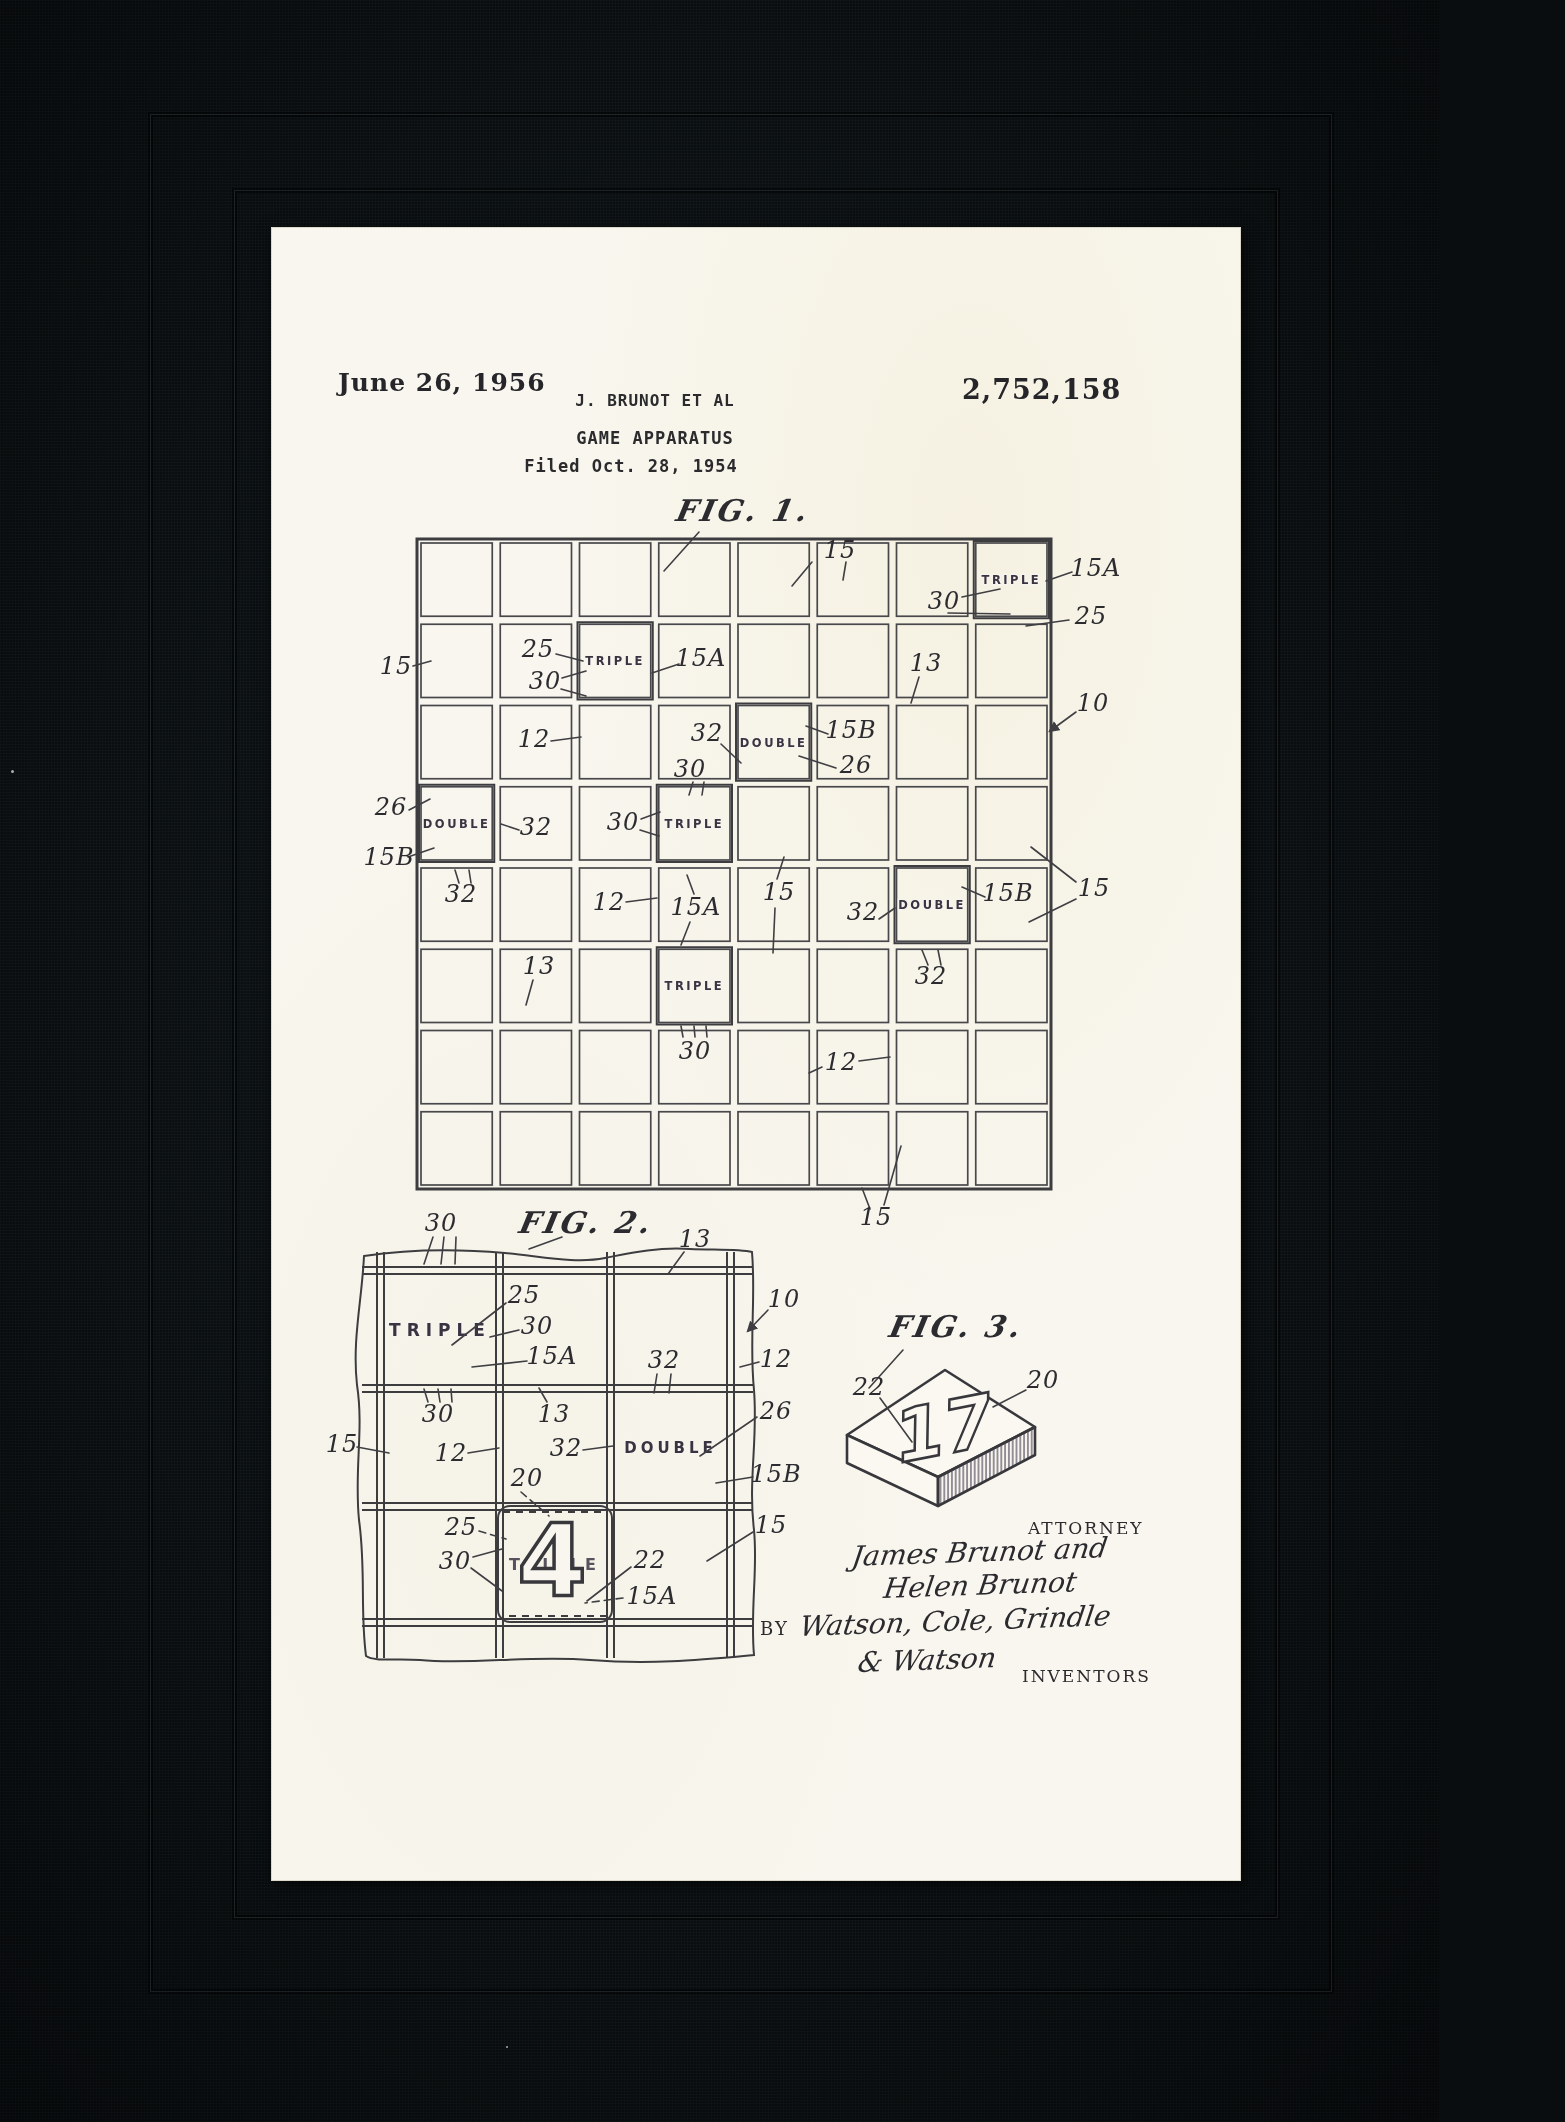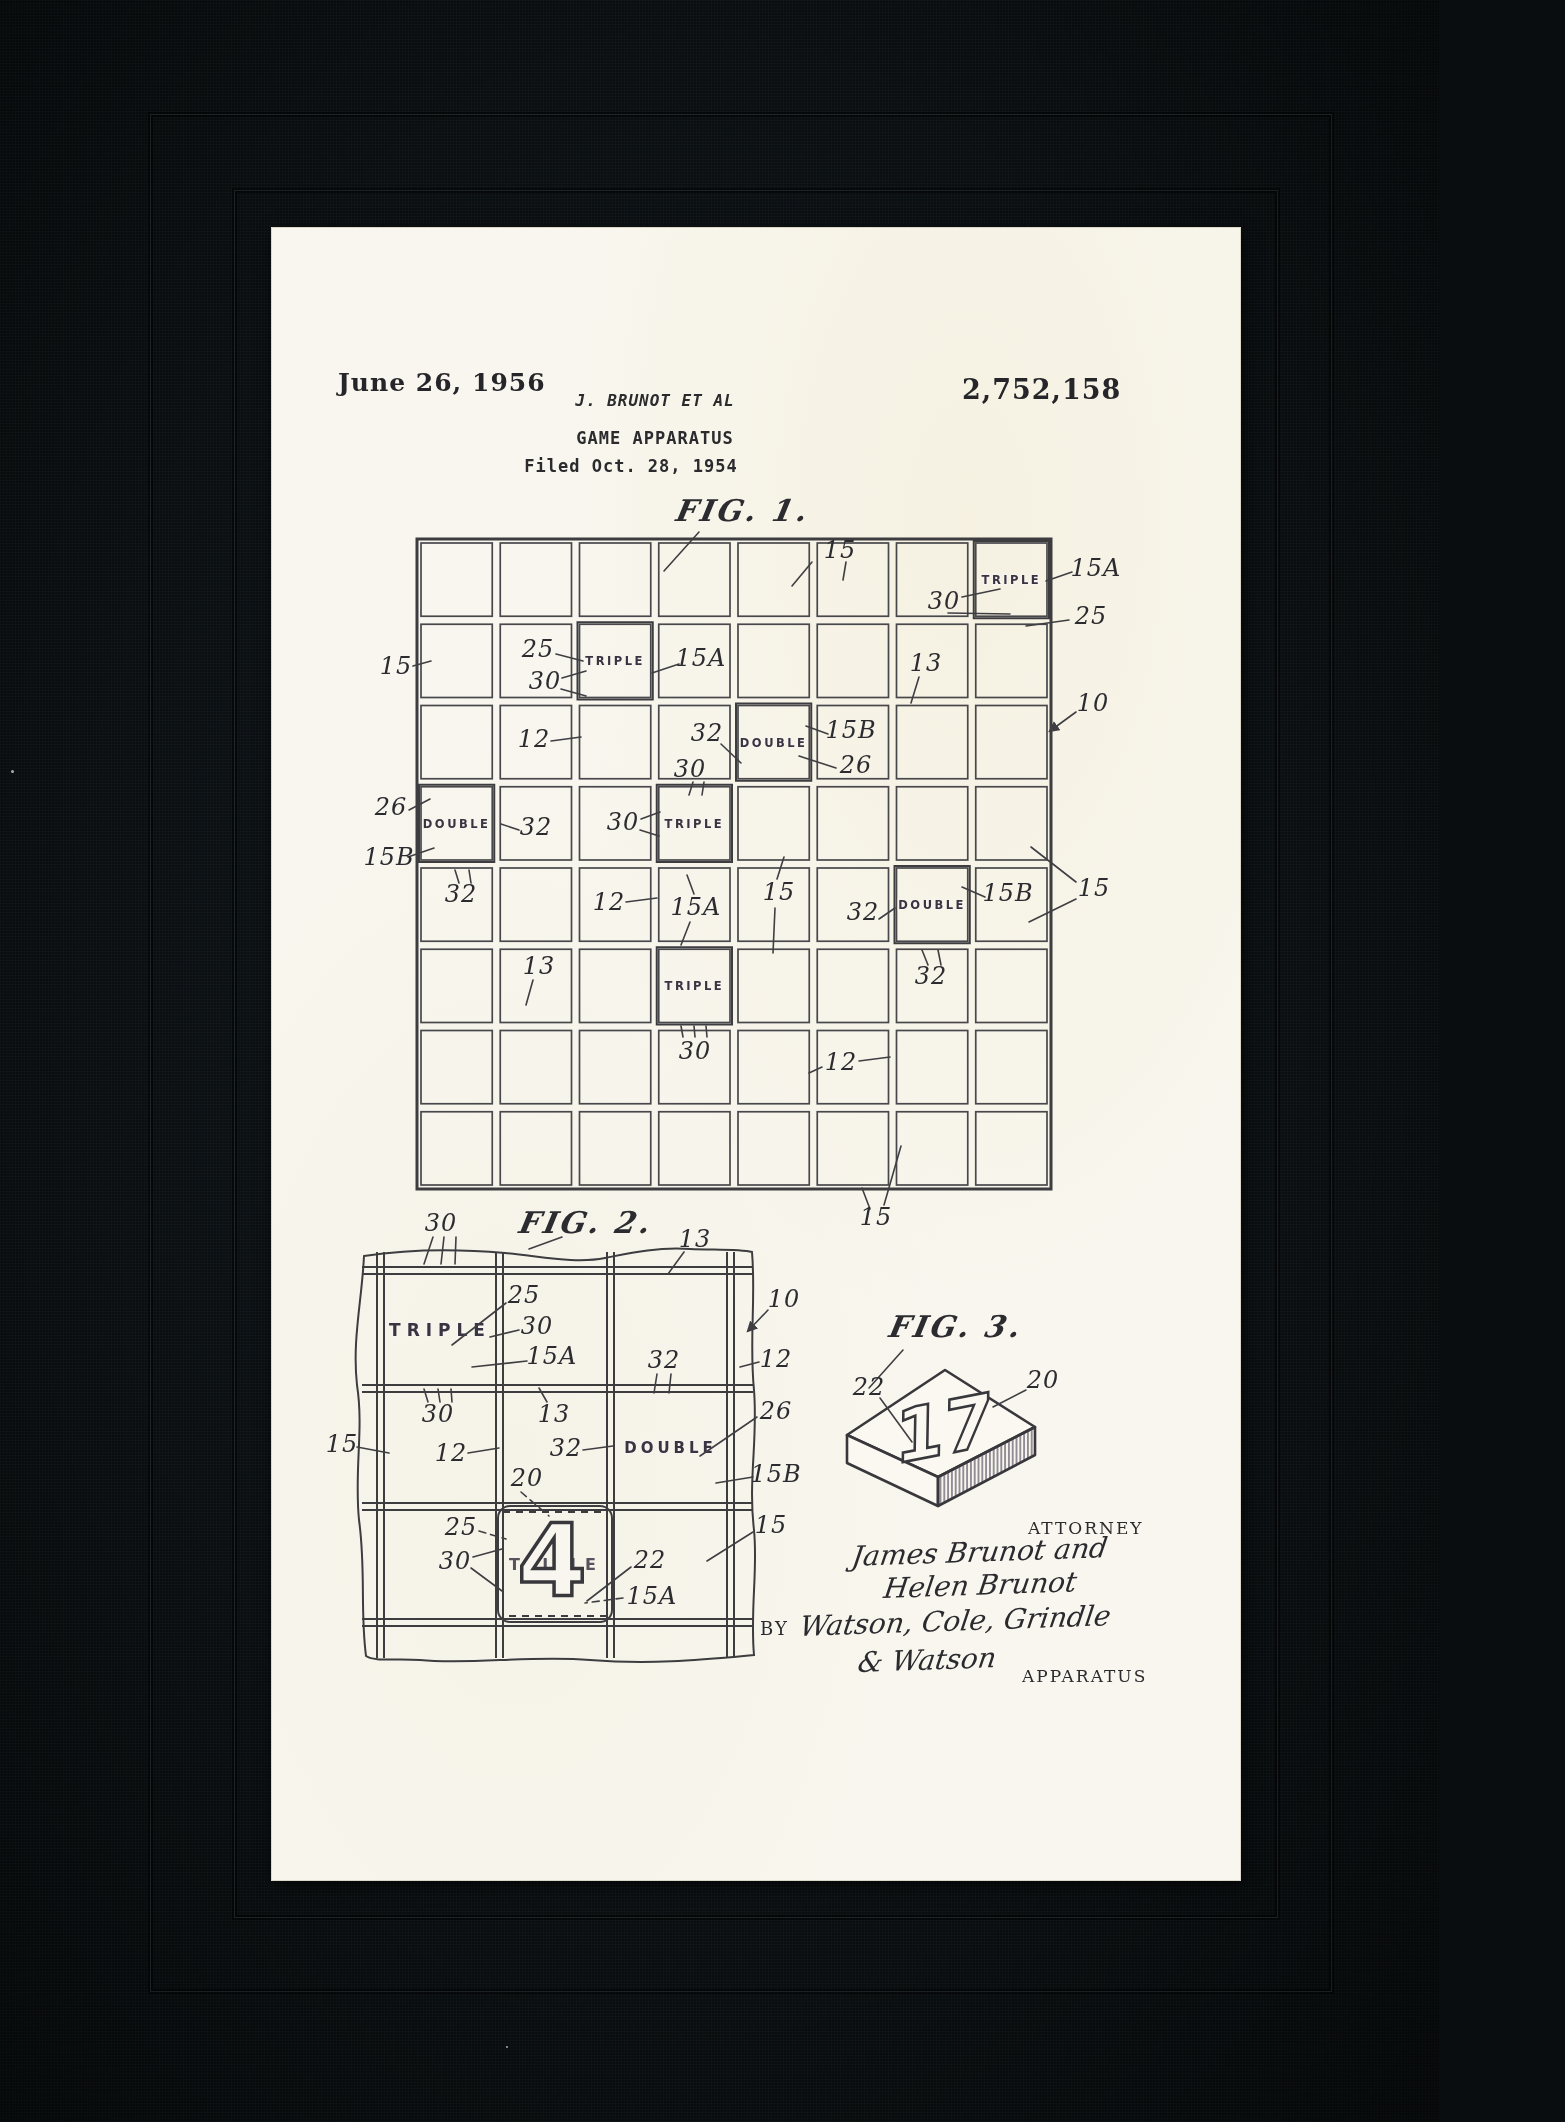--- a/index.html
+++ b/index.html
@@ -59,32 +59,32 @@
   <div class="bevel" style="left:150px;top:114px;width:1180px;height:1876px;"></div>
   <div class="bevel" style="left:234px;top:190px;width:1042px;height:1726px;"></div>
 
   <div class="speck" style="left:11px;top:770px;"></div>
   <div class="speck" style="left:1452px;top:96px;width:2px;height:2px;"></div>
   <div class="speck" style="left:506px;top:2046px;width:2px;height:2px;"></div>
 
   <div id="page"></div>
 
   <div class="txt h-date" style="left:338px;top:368px;">June 26, 1956</div>
-  <div class="txt h-center h-name" style="left:515px;top:391px;font-style:italic;">J. BRUNOT ET AL</div>
+  <div class="txt h-center h-name" style="left:515px;top:391px;">J. BRUNOT ET AL</div>
   <div class="txt h-center h-sub" style="left:515px;top:428px;">GAME APPARATUS</div>
   <div class="txt h-center h-sub" style="left:491px;top:456px;">Filed Oct. 28, 1954</div>
   <div class="txt h-num" style="left:962px;top:374px;">2,752,158</div>
 
   <div class="txt smallcap" style="left:1028px;top:1518px;">ATTORNEY</div>
   <div class="txt script" style="left:852px;top:1540px;">James Brunot and</div>
   <div class="txt script" style="left:884px;top:1572px;">Helen Brunot</div>
   <div class="txt smallcap" style="left:760px;top:1618px;font-size:18px;">BY</div>
   <div class="txt script" style="left:800px;top:1610px;">Watson, Cole, Grindle</div>
   <div class="txt script" style="left:858px;top:1646px;">&amp; Watson</div>
-  <div class="txt smallcap" style="left:1022px;top:1666px;">APPARATUS</div>
+  <div class="txt smallcap" style="left:1022px;top:1666px;">INVENTORS</div>
 
   <svg id="drawing" width="1565" height="2122" viewBox="0 0 1565 2122">
     <defs>
       <pattern id="hatchH" width="4.2" height="4.2" patternUnits="userSpaceOnUse">
         <path d="M0 2.1 H4.2" stroke="#76707f" stroke-width="1.4"></path>
       </pattern>
       <pattern id="hatchV" width="3.8" height="3.8" patternUnits="userSpaceOnUse">
         <path d="M1.9 0 V3.8" stroke="#76707f" stroke-width="1.5"></path>
       </pattern>
       <marker id="arr" viewBox="0 0 10 10" refX="8" refY="5" markerWidth="7" markerHeight="7" orient="auto-start-reverse">

